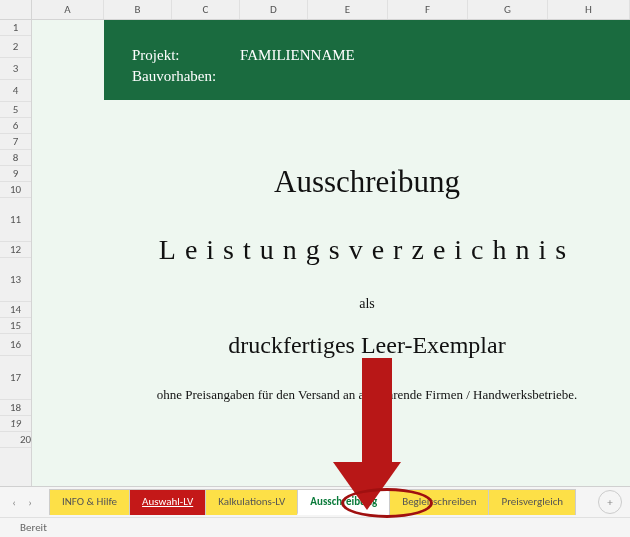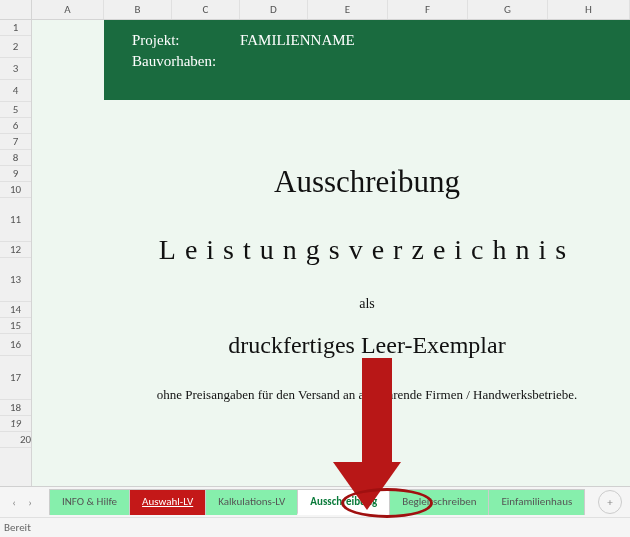--- a/index.html
+++ b/index.html
@@ -68,21 +68,21 @@
   }
   .greenbar {
     position: absolute;
     top: 0; left: 72px;
     height: 80px;
     width: 526px;
     background: #1a6b3f;
     color: #fff;
     font-family: "Times New Roman", serif;
     font-size: 15px;
-    padding: 12px 28px;
+    padding: 27px 28px;
   }
   .greenbar .row { display: flex; margin-bottom: 4px; }
   .greenbar .lbl { width: 108px; }
   .content {
     position: absolute;
     top: 80px; left: 72px;
     width: 526px;
     text-align: center;
     font-family: "Times New Roman", Georgia, serif;
     color: #111;
@@ -107,21 +107,21 @@
   .navbtn {
     width: 16px; height: 20px;
     display: flex; align-items: center; justify-content: center;
     color: #888;
     cursor: pointer;
   }
   .tab {
     padding: 5px 12px;
     border: 1px solid #ccc;
     border-bottom: none;
-    background: #86efac;
+    background: #fde047;
     color: #555;
     margin-left: -1px;
     cursor: pointer;
     position: relative;
   }
   .tab.red { background: #c41818; color: #fff; text-decoration: underline; }
   .tab.active { background: #fff; color: #0a7a3a; font-weight: bold; border-bottom: 2px solid #fff; }
   .addtab {
     width: 24px; height: 24px;
     margin-left: auto; margin-right: 8px;
@@ -134,21 +134,21 @@
   .statusbar {
     position: absolute;
     bottom: 0; left: 0; right: 0;
     height: 20px;
     background: #f5f5f5;
     border-top: 1px solid #e0e0e0;
     font-size: 11px;
     color: #666;
     display: flex;
     align-items: center;
-    padding-left: 4px;
+    padding-left: 20px;
   }
   
   .arrow {
     position: absolute;
     left: 352px;
     top: 358px;
     pointer-events: none;
   }
   .arrow-stem {
     width: 30px; height: 104px;
@@ -236,21 +236,21 @@
 <div class="tabbar">
   <div class="navbtn">‹</div>
   <div class="navbtn">›</div>
   <div style="width:12px"></div>
   <div id="tabs" style="display: flex;">
       <div class="tab">INFO &amp; Hilfe</div>
       <div class="tab red">Auswahl-LV</div>
       <div class="tab">Kalkulations-LV</div>
       <div class="tab active">Ausschreibung</div>
       <div class="tab">Begleitschreiben</div>
-      <div class="tab">Einfamilienhaus</div>
+      <div class="tab">Preisvergleich</div>
     </div>
   <div class="addtab">+</div>
 </div>
 
 <div class="statusbar">
   <span>Bereit</span>
 </div>
 
 <div class="arrow">
   <div class="arrow-stem"></div>

